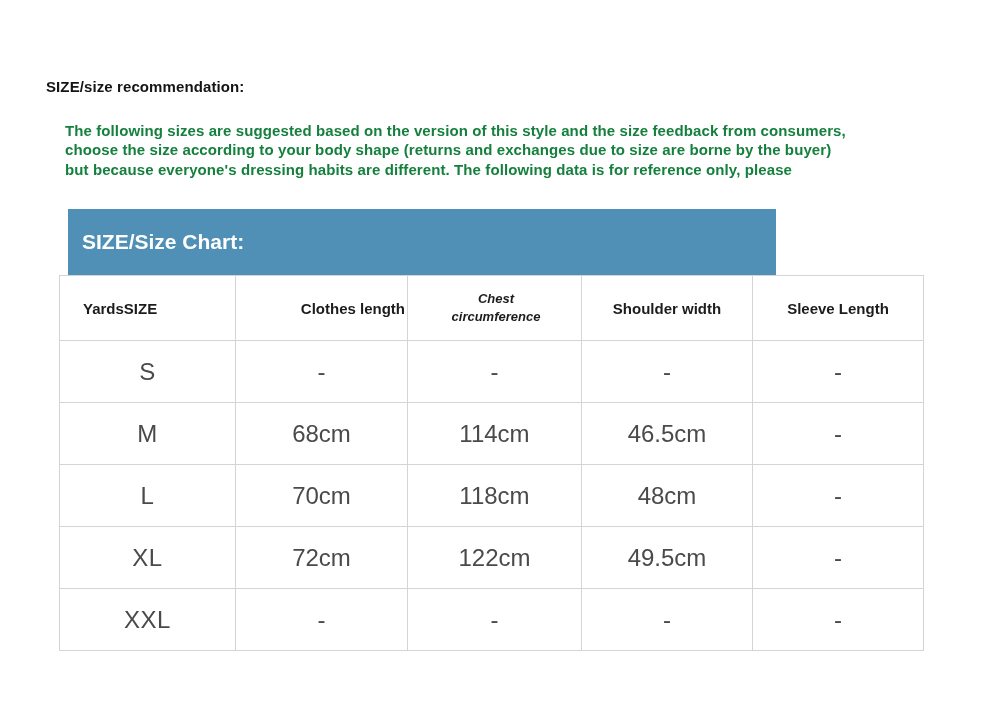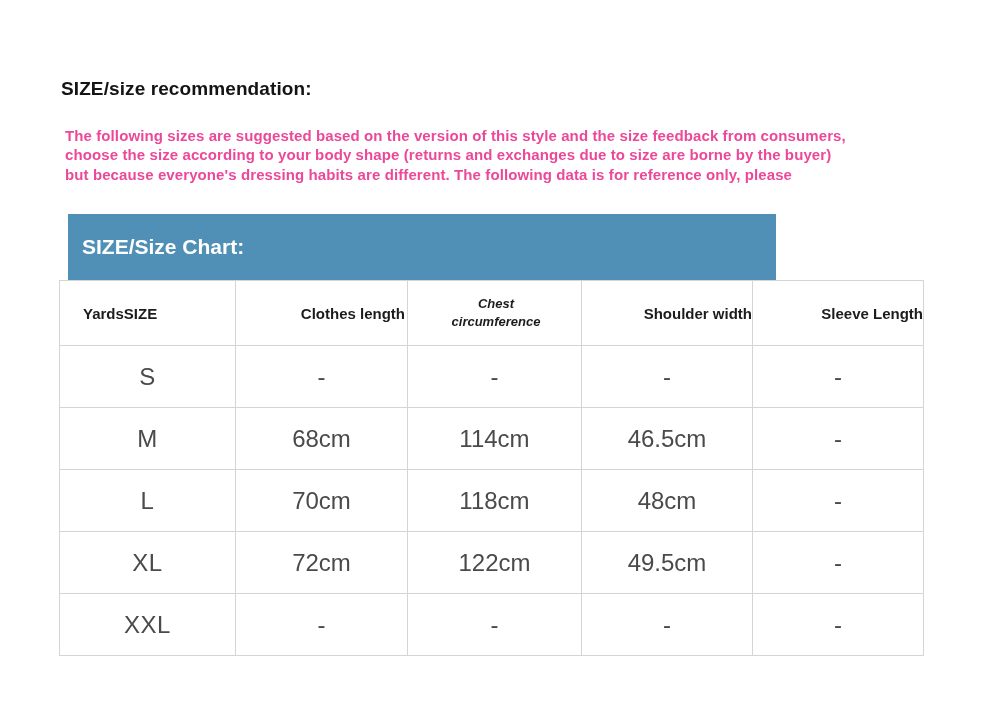--- a/index.html
+++ b/index.html
@@ -5,31 +5,31 @@
   html, body {
     margin: 0;
     padding: 0;
     background: #ffffff;
     width: 1000px;
     height: 708px;
     font-family: "Liberation Sans", sans-serif;
     overflow: hidden;
   }
   .section-heading {
-    margin: 78px 0 0 61px;
-    font-size: 19px;
+    margin: 78px 0 0 46px;
+    font-size: 15px;
     font-weight: bold;
     color: #141414;
     letter-spacing: 0.1px;
   }
   .intro {
     margin: 26px 0 0 65px;
     font-size: 15px;
     font-weight: bold;
-    color: #ec4899;
+    color: #15803d;
     line-height: 19.4px;
     letter-spacing: 0.1px;
   }
   .banner {
     margin: 30px 0 0 68px;
     width: 708px;
     height: 66px;
     background: #5190b6;
     display: flex;
     align-items: center;
@@ -52,21 +52,21 @@
     padding: 0;
     box-sizing: border-box;
     vertical-align: middle;
   }
   .size-table thead tr { height: 65px; }
   .size-table tbody tr { height: 62px; }
   .size-table th {
     font-size: 15px;
     font-weight: bold;
     color: #1c1c1c;
-    text-align: right;
+    text-align: center;
   }
   th.col-yards  { text-align: left;  padding-left: 23px; }
   th.col-clothes{ text-align: right; padding-right: 2px; }
   th.col-chest  { text-align: left;  padding-left: 32px; font-size: 13px; }
   th.col-chest .wrap {
     display: inline-block;
     width: 112px;
     line-height: 18px;
     text-align: center;
     font-style: italic;

